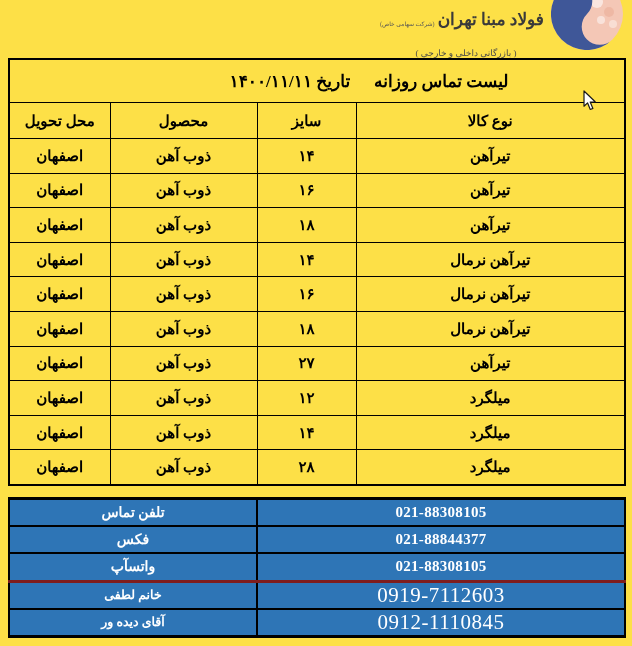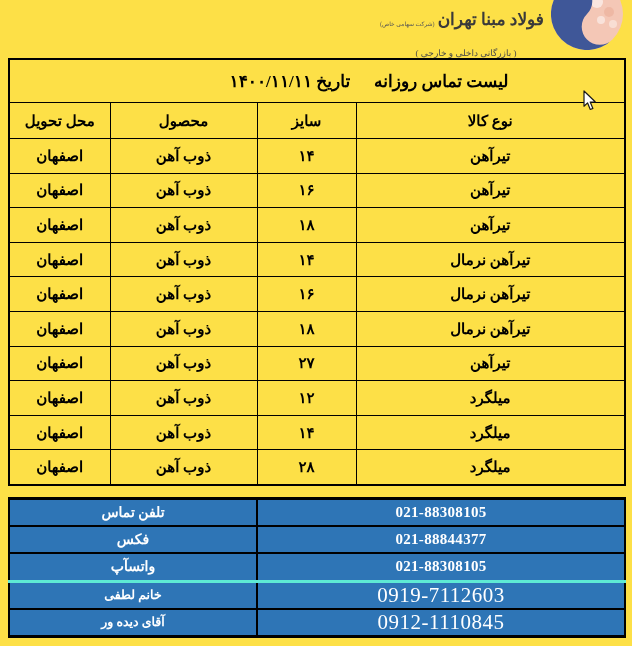--- a/index.html
+++ b/index.html
@@ -19,21 +19,21 @@
   table{border-collapse:collapse;table-layout:fixed;}
   .main-table{position:absolute;left:8px;top:58px;width:616px;direction:rtl;border:2px solid #000;}
   .main-table td,.main-table th{border:1px solid #000;text-align:center;vertical-align:middle;padding:0;}
   .title-cell{height:42px;font-size:17px;font-weight:bold;}
   .title-inner{display:flex;direction:rtl;justify-content:center;align-items:center;gap:24px;transform:translateX(52px);}
   .main-table th{height:35px;font-size:15px;font-weight:bold;}
   .main-table td.data{height:33.6px;font-size:15px;font-weight:bold;margin-top:17px;}
   
   .contacts-table{position:absolute;left:8px;top:497px;width:616px;color:#fff;border:2px solid #000;border-top:3px solid #000;border-bottom:3px solid #000;}
   .contacts-table td{border:2px solid #000;text-align:center;vertical-align:middle;height:25.2px;padding:0;}
-  .contacts-table tr.sep td{border-top:3px solid #5eead4;}
+  .contacts-table tr.sep td{border-top:3px solid #7f1d1d;}
   .contact-label{font-size:14px;font-weight:bold;}
   .contact-value{font-size:15px;font-weight:bold;direction:ltr;letter-spacing:0.3px;}
   tr.light .contact-label{font-size:12.5px;}
   tr.light .contact-value{font-weight:normal;font-size:21px;letter-spacing:0.5px;}
   
   .cursor{position:absolute;left:583px;top:90px;width:15px;height:21px;pointer-events:none;}
 </style>
 </head>
 <body>
 

